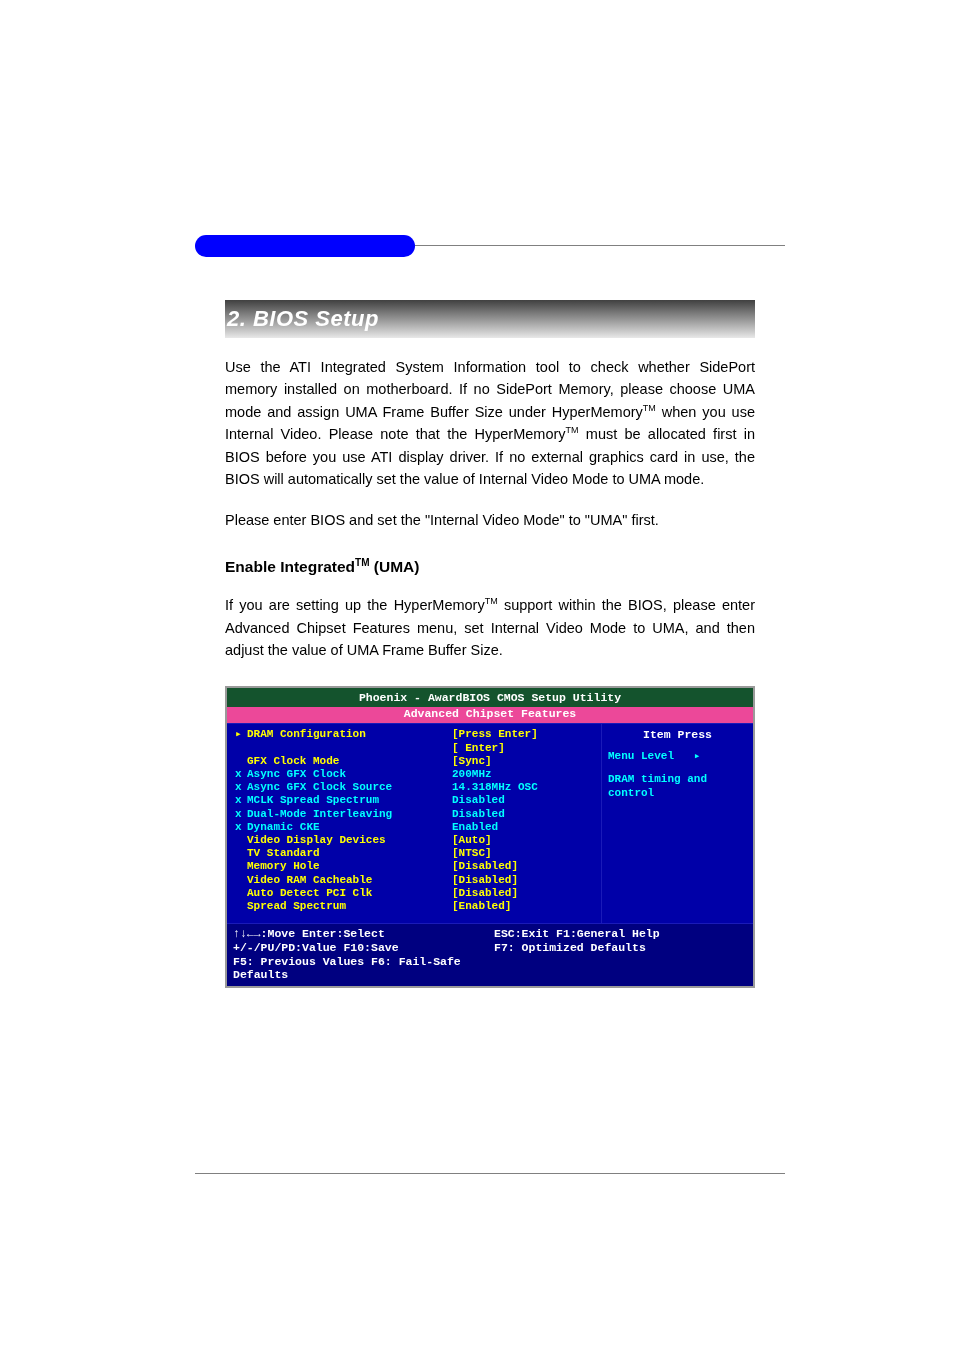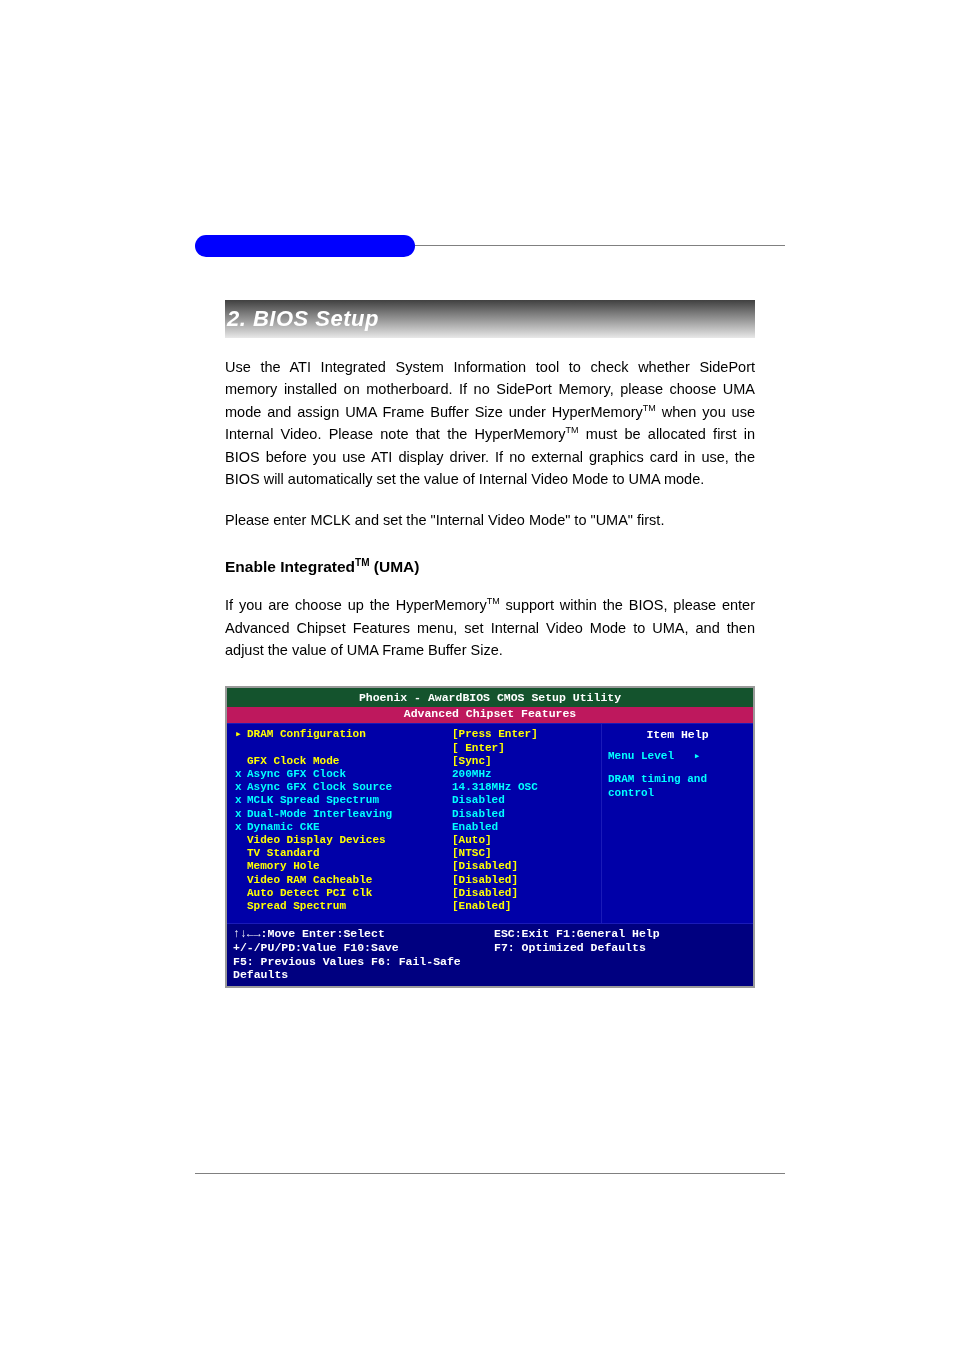--- a/index.html
+++ b/index.html
@@ -84,21 +84,21 @@
   }
   .bios-title {
     color: #ffffff;
     background: #14532d;
     text-align: center;
     padding: 3px 0 2px 0;
     font-size: 11.5px;
   }
   .bios-sub {
     color: #ffffff;
-    background: #be185d;
+    background: #ec4899;
     text-align: center;
     padding: 0 0 3px 0;
     font-size: 11.5px;
   }
   .bios-main {
     display: flex;
     border-top: 1px solid #1a1ab8;
   }
   .bios-left {
     flex: 1;
@@ -166,30 +166,30 @@
     <div class="section-title">2. BIOS Setup</div>
   </div>
 
   <div class="body-text">
     <p>
       <span>Use the ATI Integrated System Information tool to check whether SidePort memory installed on motherboard. If no SidePort Memory, please choose UMA mode and assign UMA Frame Buffer Size under HyperMemory</span><sup>TM</sup><span> when you use Internal Video. Please note that the HyperMemory</span><sup>TM</sup><span> must be allocated first in BIOS before you use ATI display driver. If no external graphics card in use, the BIOS will automatically set the value of Internal Video Mode to UMA mode.</span>
     </p>
   </div>
 
   <div class="body-text">
-    <p>Please enter MCLK and set the "Internal Video Mode" to "UMA" first.</p>
+    <p>Please enter BIOS and set the "Internal Video Mode" to "UMA" first.</p>
   </div>
 
   <div class="subhead">
     <span>Enable Integrated</span><sup>TM</sup><span> (UMA)</span>
   </div>
 
   <div class="body-text">
     <p>
-      <span>If you are choose up the HyperMemory</span><sup>TM</sup><span> support within the BIOS, please enter Advanced Chipset Features menu, set Internal Video Mode to UMA, and then adjust the value of UMA Frame Buffer Size.</span>
+      <span>If you are setting up the HyperMemory</span><sup>TM</sup><span> support within the BIOS, please enter Advanced Chipset Features menu, set Internal Video Mode to UMA, and then adjust the value of UMA Frame Buffer Size.</span>
     </p>
   </div>
 
   <div class="bios-wrap">
     <div class="bios">
       <div class="bios-title">Phoenix - AwardBIOS CMOS Setup Utility</div>
       <div class="bios-sub">Advanced Chipset Features</div>
       <div class="bios-main">
         <div class="bios-left" id="bios-left"><div class="bios-row">
               <span class="yellow" style="width: 12px; display: inline-block;">▸</span>
@@ -242,21 +242,21 @@
             </div><div class="bios-row">
               <span class="yellow" style="width: 12px; display: inline-block;"></span>
               <span class="lbl yellow">Auto Detect PCI Clk</span>
               <span class="val yellow">[Disabled]</span>
             </div><div class="bios-row">
               <span class="yellow" style="width: 12px; display: inline-block;"></span>
               <span class="lbl yellow">Spread Spectrum</span>
               <span class="val yellow">[Enabled]</span>
             </div></div>
         <div class="bios-right">
-          <div class="rh-title">Item Help</div>
+          <div class="rh-title">Item Press</div>
           <div style="margin-bottom:10px;">
             <span>Menu Level</span>
             &nbsp;&nbsp;<span class="arrow">▸</span>
           </div>
           <div>DRAM timing and control</div>
         </div>
       </div>
       <div class="bios-footer">
         <div class="f1">
           <div>↑↓←→:Move  Enter:Select  +/-/PU/PD:Value  F10:Save</div>

